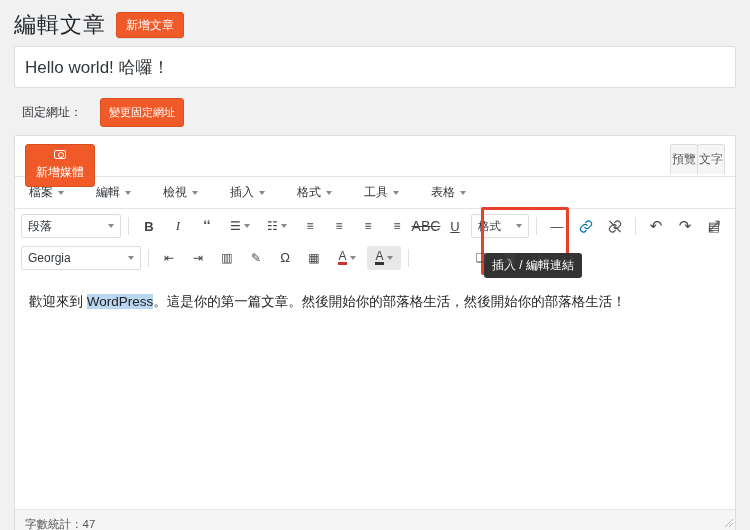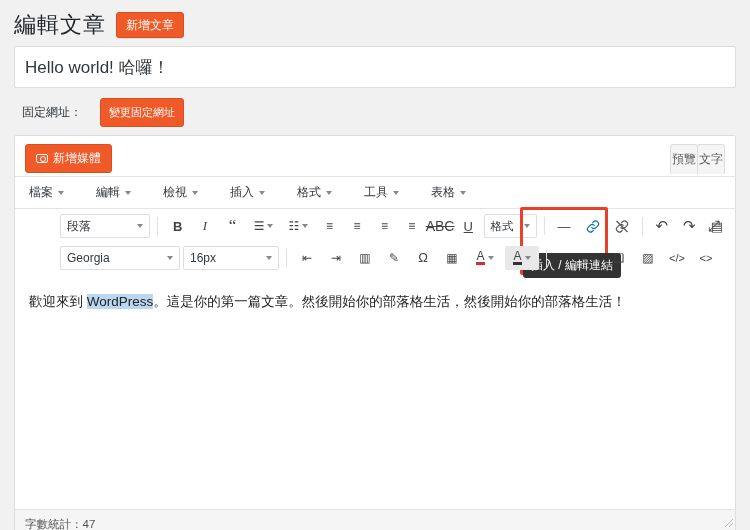--- a/index.html
+++ b/index.html
@@ -37,38 +37,38 @@
     background:#f05a28; color:#fff; border:1px solid #d9501f; border-radius:3px;
     font-size: 11px; padding: 6px 8px; cursor:pointer;
   }
 
   
   .editor-panel { background:#fff; border:1px solid #ddd; border-radius:2px; }
   .media-bar { padding: 8px 10px 6px 10px; position:relative; height: 40px; }
   .add-media-btn {
     display:inline-flex; align-items:center; gap:5px;
     background:#f05a28; color:#fff; border:1px solid #d9501f; border-radius:3px;
-    font-size:12px; padding: 5px 10px; cursor:pointer;
+    font-size:12px; padding: 5px 10px; cursor:pointer;flex-direction:column;
   }
   .cam-icon { display:inline-block; width:12px; height:9px; border:1.5px solid #fff; border-radius:2px; position:relative; }
   .cam-icon:before { content:""; position:absolute; width:4px; height:4px; border:1.5px solid #fff; border-radius:50%; left:2.5px; top:0.5px;}
 
   .mode-tabs { position:absolute; right: 10px; top: 8px; display:flex; }
   .mode-tab {
     font-size: 12px; padding: 6px 1px; border:1px solid #ddd; background:#f5f5f5;
     color:#555; cursor:pointer; border-bottom:0; border-radius:3px 3px 0 0; margin-left:-1px;
   }
 
   
   .menubar { border-top:1px solid #e5e5e5; border-bottom:1px solid #e5e5e5; background:#fff; display:flex; align-items:center; padding: 3px 6px; gap:16px; }
   .menu-item { font-size:12px; color:#32373c; padding: 4px 8px; cursor:pointer; display:flex; align-items:center; gap:5px; }
   .caret { width:0;height:0;border-left:3.5px solid transparent;border-right:3.5px solid transparent;border-top:4px solid #888; display:inline-block;}
 
   
-  .toolbar { display:flex; align-items:center; padding: 5px 6px; gap:3px; position:relative; min-height: 34px; margin-left: 39px; }
+  .toolbar { display:flex; align-items:center; padding: 5px 6px; gap:3px; position:relative; min-height: 34px; }
   .toolbar.row2 { padding-top:0; }
   .tb-btn {
     width:26px; height:24px; display:flex; align-items:center; justify-content:center;
     font-size:13px; color:#444; cursor:pointer; border-radius:2px; background:transparent;
     border:0; position:relative;
   }
   .tb-btn.has-caret { width:34px; }
   .tb-sep { width:1px; height:18px; background:#e0e0e0; margin: 0 4px; }
 
   .select-box {
@@ -227,24 +227,20 @@
 
       <div class="hl-box" style="left:466px; top:-2px; width:88px; height:68px;"></div>
       <div class="tooltip" style="left:469px; top:44px;">插入 / 編輯連結</div>
     </div>
 
     <div class="toolbar row2">
       <div class="select-box sel-font">
         <span>Georgia</span>
         <i class="caret"></i>
       </div>
-      <div class="select-box sel-size">
-        <span>16px</span>
-        <i class="caret"></i>
-      </div>
       <div class="tb-sep"></div>
       <button class="tb-btn" style="font-size:12px;">
           <span>⇤</span>
         </button>
       <button class="tb-btn" style="font-size:12px;">
           <span>⇥</span>
         </button>
       <button class="tb-btn" style="font-size:12px;">
           <span>▥</span>
         </button>

